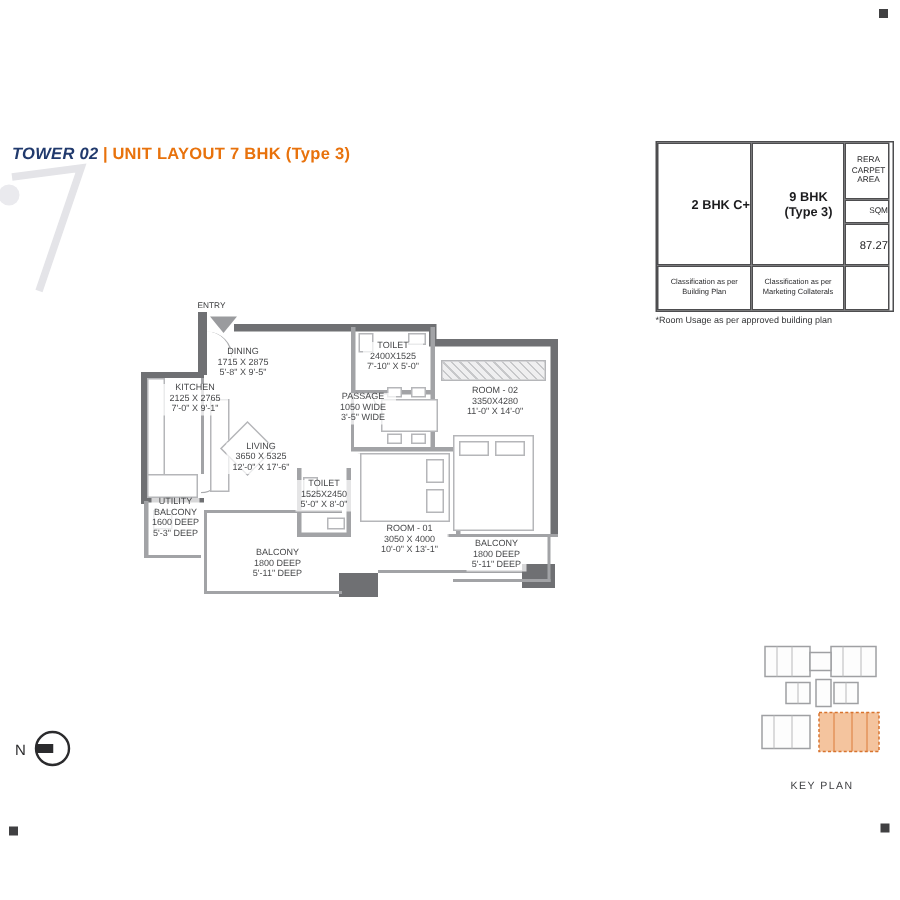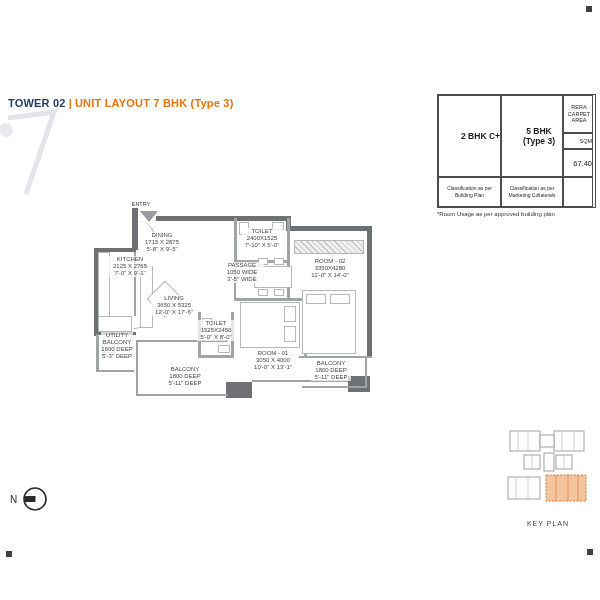--- a/index.html
+++ b/index.html
@@ -2,21 +2,21 @@
 <html><head>
 <meta charset="utf-8">
 <style>
   html,body{margin:0;padding:0;}
   body{
     width:600px;height:600px;position:relative;background:#ffffff;
     font-family:"Liberation Sans", sans-serif;color:#3a3b3d;overflow:hidden;
   }
   
   .title{position:absolute;left:8px;top:97px;font-size:11px;font-weight:bold;letter-spacing:.2px;white-space:nowrap;}
-  .title .t-navy{color:#213a6d;}
+  .title .t-navy{color:#213a6d;font-style:italic;}
   .title .t-sep{color:#e8720c;padding:0 3px;}
   .title .t-orange{color:#e8720c;}
   
   .atable{position:absolute;left:437px;top:94px;width:157px;border:1px solid #4d4d4f;display:grid;
           grid-template-columns:63px 62px 30px;grid-template-rows:38px 16px 28px 30px;background:#fff;}
   .atable .cell{border:0.5px solid #4d4d4f;display:flex;align-items:center;justify-content:flex-end;text-align:center;}
   .c-main{grid-row:1/4;font-size:8.5px;font-weight:600;color:#1c1c1e;}
   .c-main .wrapnarrow{display:inline-block;width:46px;}
   .c-small{font-size:5.5px;line-height:1.25;color:#2a2a2c;}
   .c-small .wrap3{display:inline-block;width:26px;}
@@ -54,30 +54,30 @@
 
 <div class="title">
   <span class="t-navy">TOWER 02</span><span class="t-sep">|</span><span class="t-orange">UNIT LAYOUT 7 BHK (Type 3)</span>
 </div>
 
 <div class="atable">
   <div class="cell c-main">
       <span>2 BHK C+</span>
     </div>
   <div class="cell c-main">
-      <span class="wrapnarrow">5 BHK (Type 3)</span>
+      <span class="wrapnarrow">9 BHK (Type 3)</span>
     </div>
   <div class="cell c-small">
       <span class="wrap3">RERA CARPET AREA</span>
     </div>
   <div class="cell c-small">
       <span>SQM</span>
     </div>
   <div class="cell c-val">
-      <span>67.40</span>
+      <span>87.27</span>
     </div>
   <div class="cell c-foot">
       <span>Classification as per Building Plan</span>
     </div>
   <div class="cell c-foot">
       <span>Classification as per Marketing Collaterals</span>
     </div>
   <div class="cell"></div>
 </div>
 <div class="footnote">*Room Usage as per approved building plan</div>

